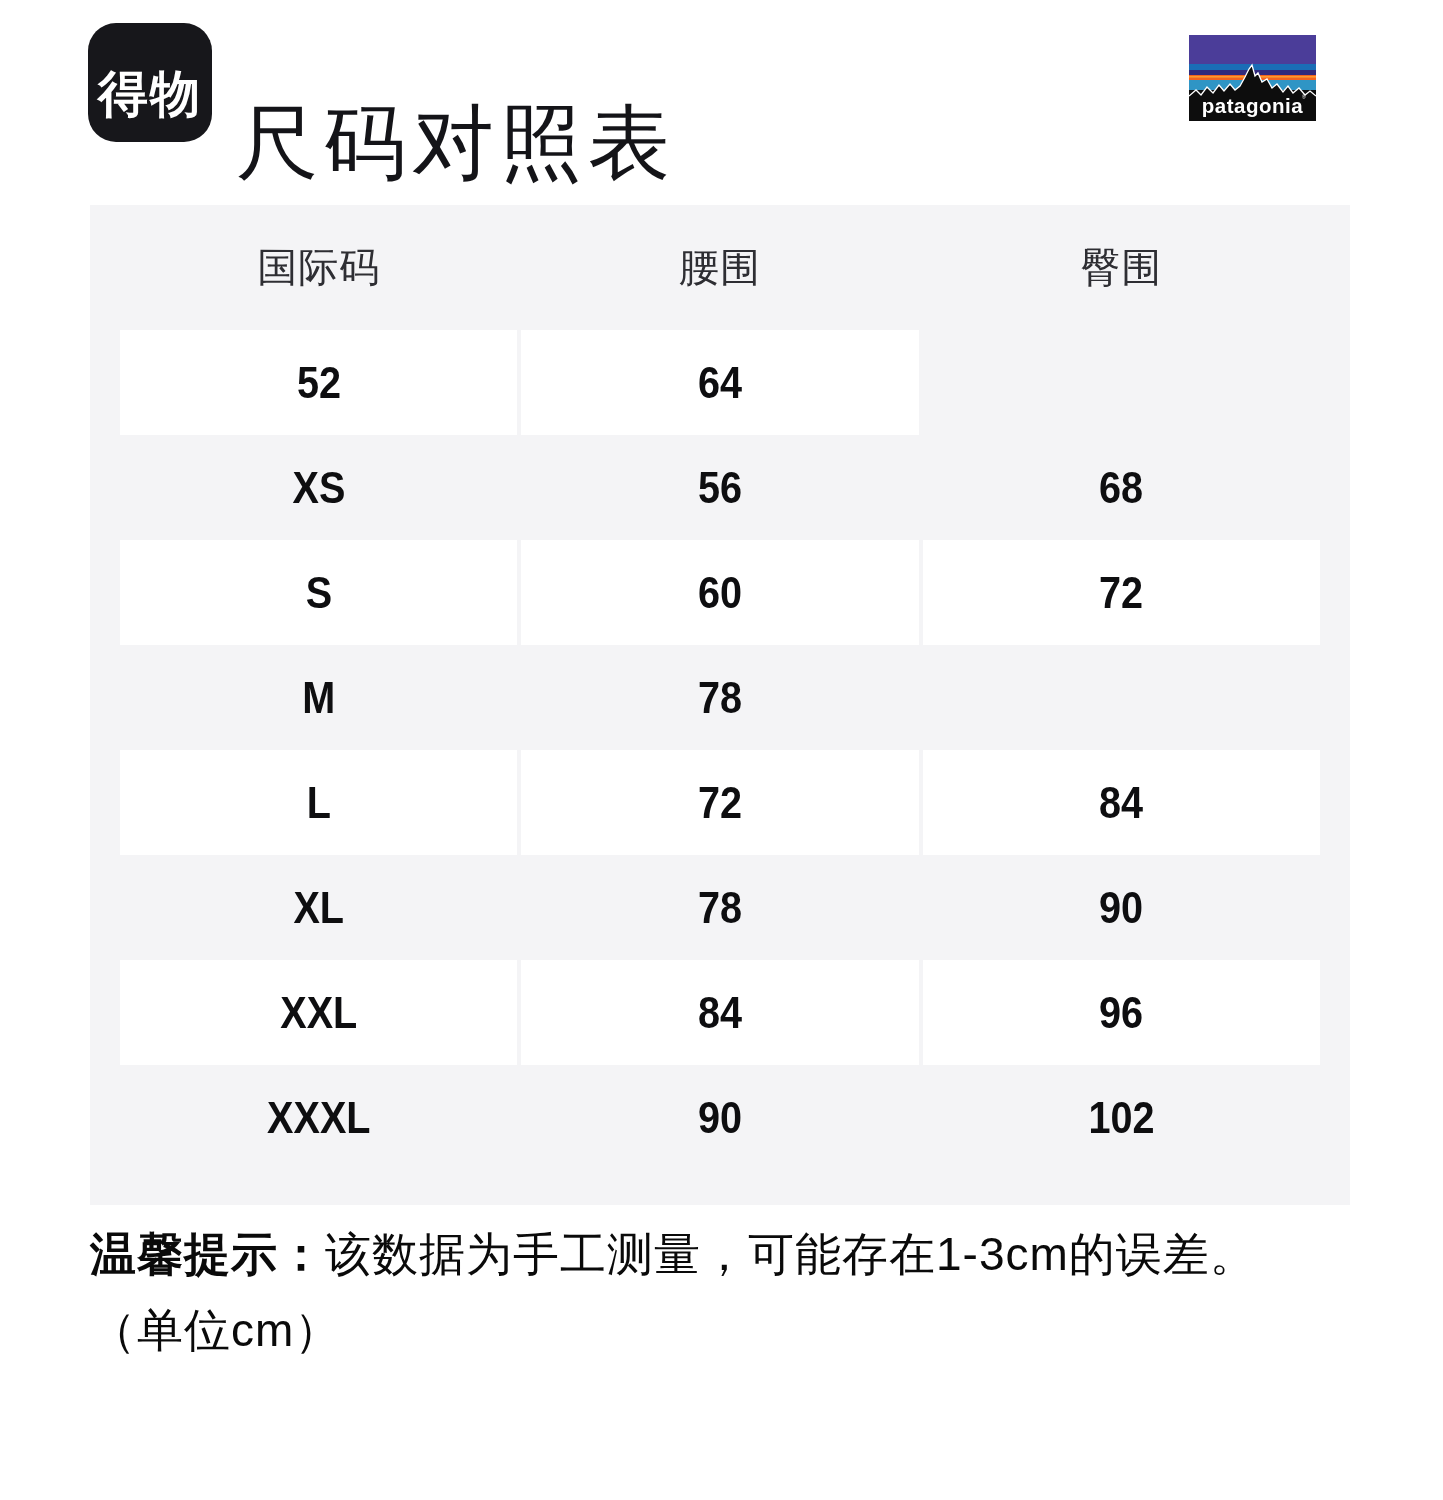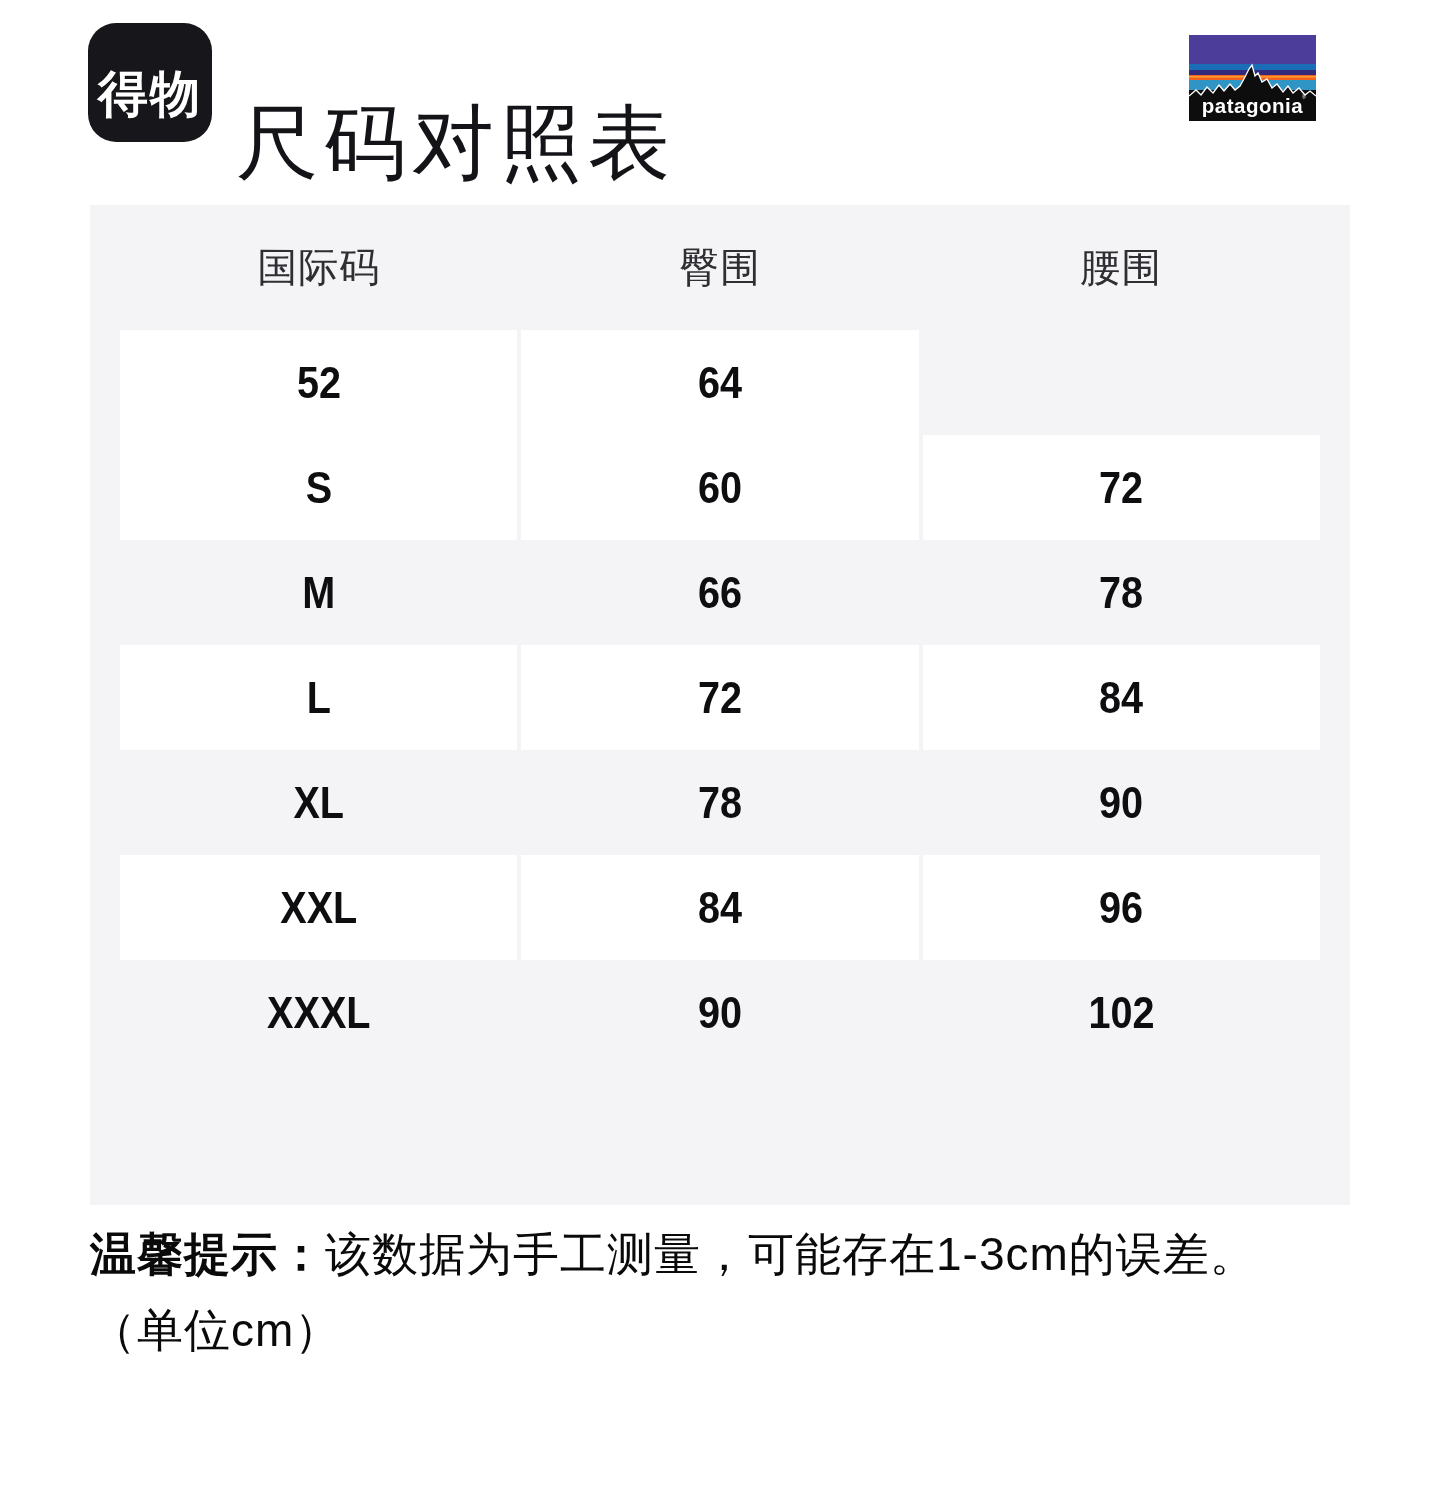--- a/index.html
+++ b/index.html
@@ -93,55 +93,63 @@
     <text x="113" y="64" fill="#ffffff" font-size="5" font-family="Liberation Sans, sans-serif">®</text>
   </svg>
 
   <div class="table-card">
 
     <div class="t-row header-row">
       <div class="cell">
           <span class="col-label">国际码</span>
         </div>
       <div class="cell">
+          <span class="col-label">腰围</span>
+        </div>
+      <div class="cell">
           <span class="col-label">臀围</span>
         </div>
-      <div class="cell">
-          <span class="col-label">腰围</span>
-        </div>
     </div>
 
     <div class="t-row striped">
       <div class="cell">
           <span class="val">52</span>
         </div>
       <div class="cell">
           <span class="val">64</span>
         </div>
     </div>
 
+    <div class="t-row">
+      <div class="cell">
+          <span class="val">XS</span>
+        </div>
+      <div class="cell">
+          <span class="val">56</span>
+        </div>
+      <div class="cell">
+          <span class="val">68</span>
+        </div>
+    </div>
 
     <div class="t-row striped">
       <div class="cell">
           <span class="val">S</span>
         </div>
       <div class="cell">
           <span class="val">60</span>
         </div>
       <div class="cell">
           <span class="val">72</span>
         </div>
     </div>
 
     <div class="t-row">
       <div class="cell">
           <span class="val">M</span>
-        </div>
-      <div class="cell">
-          <span class="val">66</span>
         </div>
       <div class="cell">
           <span class="val">78</span>
         </div>
     </div>
 
     <div class="t-row striped">
       <div class="cell">
           <span class="val">L</span>
         </div>

